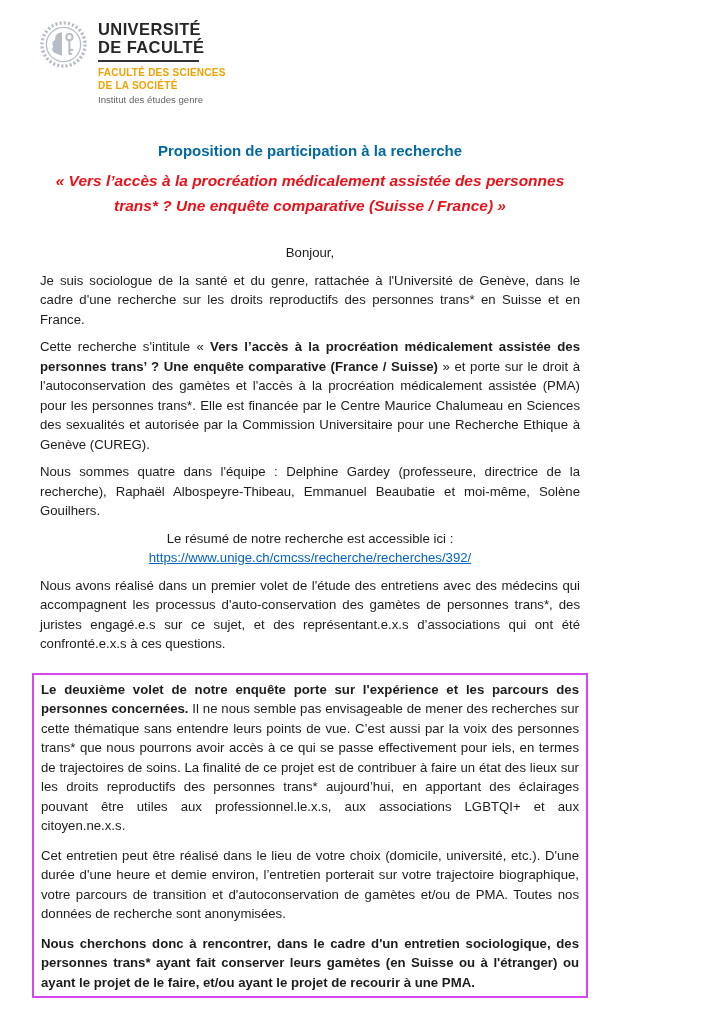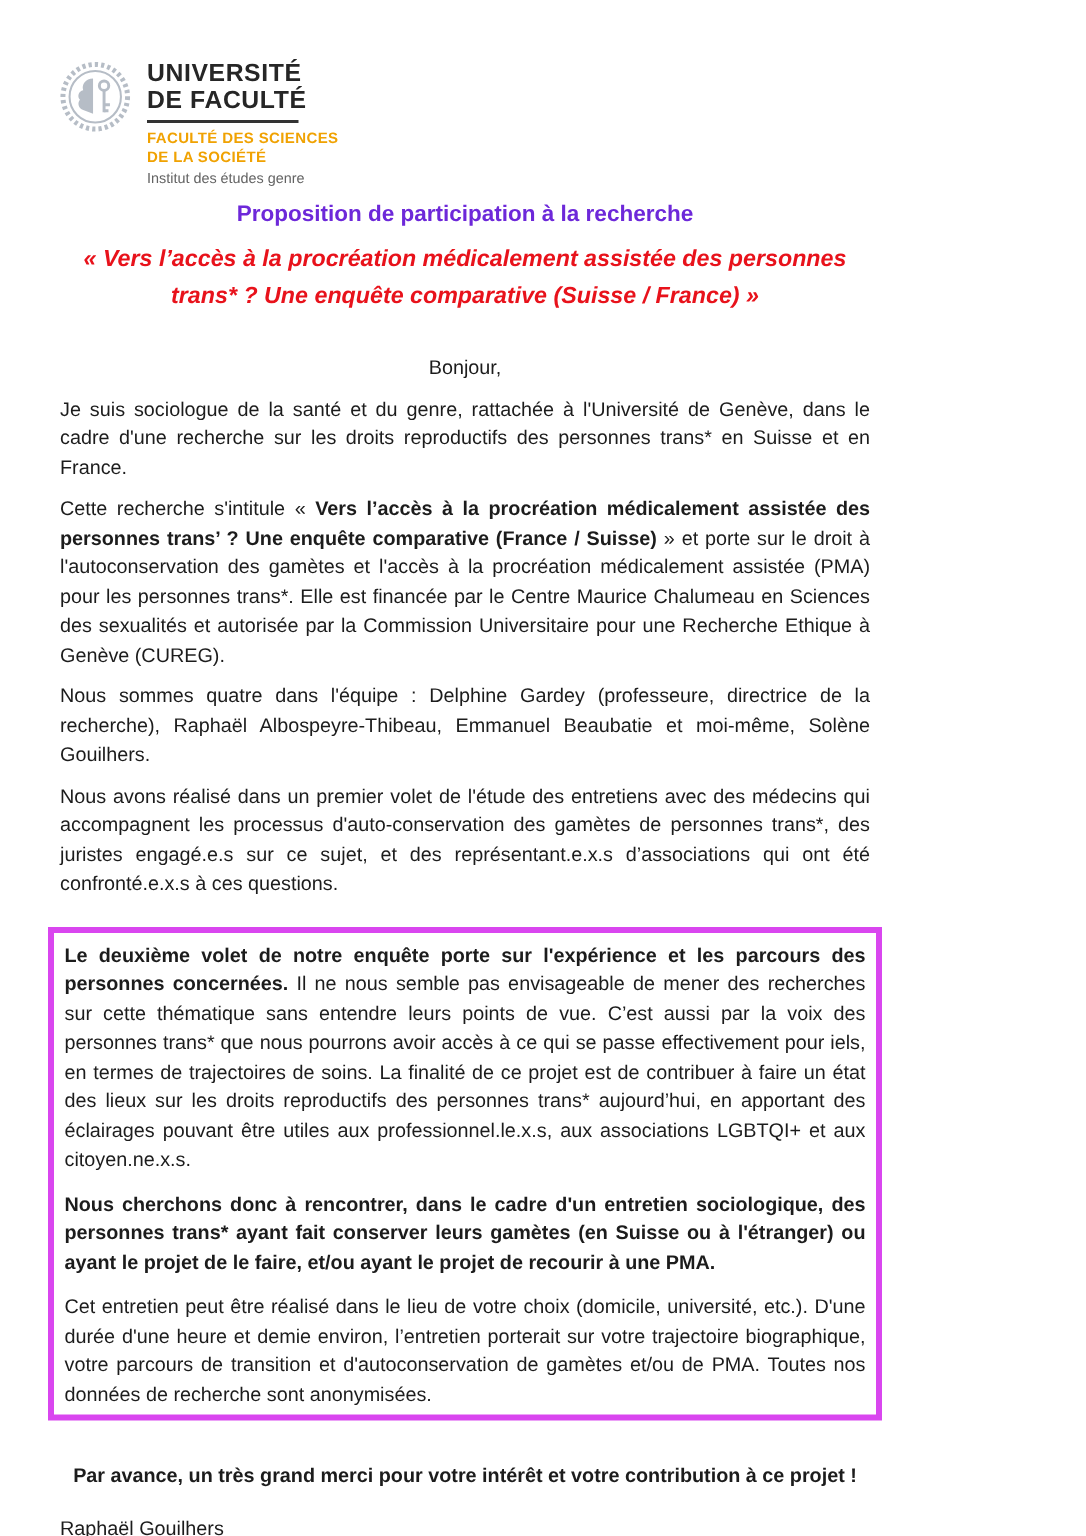--- a/index.html
+++ b/index.html
@@ -3,45 +3,45 @@
 <meta charset="utf-8">
 <style>
   html,body { margin:0; padding:0; background:#ffffff; }
   .page {
     position:relative;
     width:620px; height:1024px;
     background:#ffffff;
     font-family:"Liberation Sans", sans-serif;
     color:#1c1c1c;
     box-sizing:border-box;
-    padding:40px 40px 0 40px;
+    padding:20px 40px 0 40px;
     overflow:hidden;
   }
 
   
   .logo { display:flex; align-items:flex-start; gap:11px; }
   .seal { width:47px; height:47px; flex:0 0 auto; margin-top:1px; }
   .uni-name { font-size:16.5px; font-weight:bold; color:#262626; line-height:1.1; letter-spacing:0.4px; }
   .logo-rule { border:none; border-top:2px solid #333; margin:4px 0 4px 0; width:101px; }
   .faculty { font-size:10px; font-weight:bold; color:#f0a202; line-height:1.3; letter-spacing:0.25px; }
   .institute { font-size:9.6px; color:#636363; margin-top:2px; }
 
   
-  .title    { text-align:center; color:#6d28d9; font-weight:bold; font-size:15px; margin-top:9px; }
+  .title    { text-align:center; color:#0369a1; font-weight:bold; font-size:15px; margin-top:37px; }
   .subtitle { text-align:center; color:#e8121b; font-weight:bold; font-style:italic;
               font-size:15.5px; line-height:25px; margin-top:9px; }
 
   
   .content { margin-top:25px; font-size:13.2px; line-height:19.5px; }
   .content p { margin:0 0 8px 0; text-align:justify; }
   .content p.left { text-align:center; }
   a.link { color:#0563c1; text-decoration:underline; cursor:pointer; }
 
   
-  .box { border:4px solid #d946ef; margin:19px -8px 0 -8px; padding:5px 7px 4px 7px; }
+  .box { border:2px solid #d946ef; margin:19px -8px 0 -8px; padding:5px 7px 4px 7px; }
   .box p { margin:0 0 10px 0; text-align:justify; }
   .box p:last-child { margin-bottom:0; }
 
   
   .invite { font-weight:bold; margin-top:25px !important; }
   .thanks { text-align:center !important; font-weight:bold; margin-top:27px !important; }
   .signature { margin-top:15px !important; text-align:left !important; }
   .details { font-size:12.3px; line-height:17px; margin-top:9px; }
   .details div { text-align:left; }
   b { font-weight:bold; }
@@ -78,27 +78,28 @@
 
   <div class="content">
     <p class="left">Bonjour,</p>
 
     <p>Je suis sociologue de la santé et du genre, rattachée à l'Université de Genève, dans le cadre d'une recherche sur les droits reproductifs des personnes trans* en Suisse et en France.</p>
 
     <p><span>Cette recherche s'intitule « </span><b>Vers l’accès à la procréation médicalement assistée des personnes trans’ ? Une enquête comparative (France / Suisse)</b><span> » et porte sur le droit à l'autoconservation des gamètes et l'accès à la procréation médicalement assistée (PMA) pour les personnes trans*. Elle est financée par le Centre Maurice Chalumeau en Sciences des sexualités et autorisée par la Commission Universitaire pour une Recherche Ethique à Genève (CUREG).</span></p>
 
     <p>Nous sommes quatre dans l'équipe : Delphine Gardey (professeure, directrice de la recherche), Raphaël Albospeyre-Thibeau, Emmanuel Beaubatie et moi-même, Solène Gouilhers.</p>
 
+    <p class="left"><span>Le résumé de notre recherche est accessible ici : </span><a class="link">https://www.unige.ch/cmcss/recherche/recherches/392/</a></p>
 
     <p>Nous avons réalisé dans un premier volet de l'étude des entretiens avec des médecins qui accompagnent les processus d'auto-conservation des gamètes de personnes trans*, des juristes engagé.e.s sur ce sujet, et des représentant.e.x.s d’associations qui ont été confronté.e.x.s à ces questions.</p>
 
     <div class="box">
       <p><b>Le deuxième volet de notre enquête porte sur l'expérience et les parcours des personnes concernées.</b><span> Il ne nous semble pas envisageable de mener des recherches sur cette thématique sans entendre leurs points de vue. C’est aussi par la voix des personnes trans* que nous pourrons avoir accès à ce qui se passe effectivement pour iels, en termes de trajectoires de soins. La finalité de ce projet est de contribuer à faire un état des lieux sur les droits reproductifs des personnes trans* aujourd’hui, en apportant des éclairages pouvant être utiles aux professionnel.le.x.s, aux associations LGBTQI+ et aux citoyen.ne.x.s.</span></p>
+      <p>Cet entretien peut être réalisé dans le lieu de votre choix (domicile, université, etc.). D'une durée d'une heure et demie environ, l’entretien porterait sur votre trajectoire biographique, votre parcours de transition et d'autoconservation de gamètes et/ou de PMA. Toutes nos données de recherche sont anonymisées.</p>
       <p><b>Nous cherchons donc à rencontrer, dans le cadre d'un entretien sociologique, des personnes trans* ayant fait conserver leurs gamètes (en Suisse ou à l'étranger) ou ayant le projet de le faire, et/ou ayant le projet de recourir à une PMA.</b></p>
-      <p>Cet entretien peut être réalisé dans le lieu de votre choix (domicile, université, etc.). D'une durée d'une heure et demie environ, l’entretien porterait sur votre trajectoire biographique, votre parcours de transition et d'autoconservation de gamètes et/ou de PMA. Toutes nos données de recherche sont anonymisées.</p>
     </div>
 
 
     <p class="thanks">Par avance, un très grand merci pour votre intérêt et votre contribution à ce projet !</p>
 
     <p class="signature">Raphaël Gouilhers</p>
 
     <div class="details">
       <div>Collaboratrice scientifique à l'Institut des études genre</div>
 

